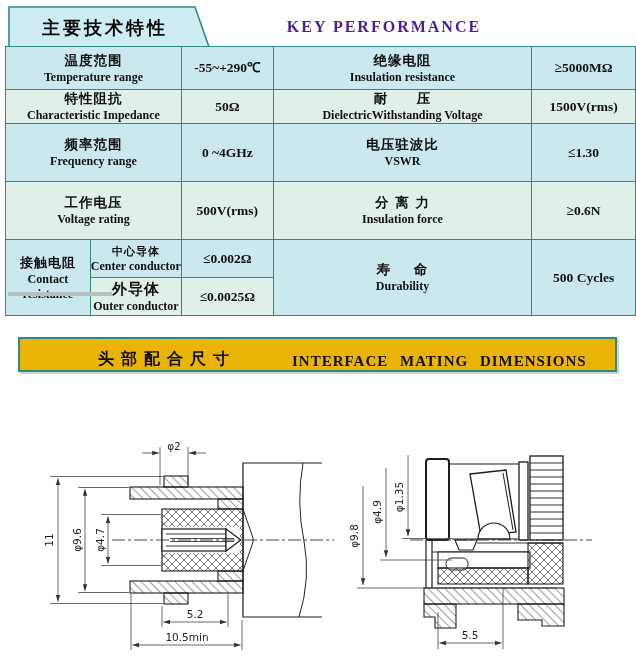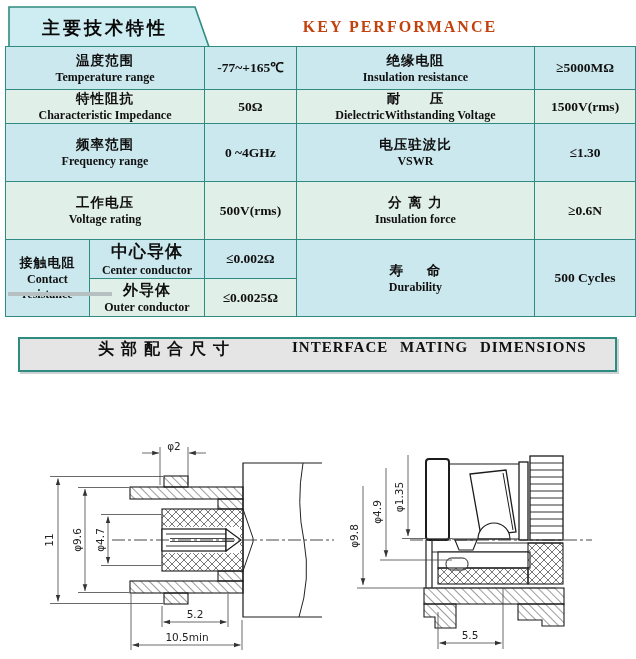--- a/index.html
+++ b/index.html
@@ -2,36 +2,36 @@
 <html><head>
 <meta charset="utf-8">
 <style>
   html,body{margin:0;padding:0;background:#fff;}
   .canvas{position:relative;width:636px;height:659px;background:#ffffff;overflow:hidden;
           font-family:"DejaVu Sans",sans-serif;color:#101010;text-decoration:underline;}
 
   
   .badge-svg{position:absolute;left:8px;top:6px;}
   .badge-text{font:700 18px "DejaVu Sans",sans-serif;letter-spacing:3px;fill:#0a0a0a;}
-  .key-perf{position:absolute;left:250px;top:18px;width:300px;text-align:center;
-            font:700 16px "Liberation Serif",serif;letter-spacing:2px;color:#c2410c;}
+  .key-perf{position:absolute;left:234px;top:18px;width:300px;text-align:center;
+            font:700 16px "Liberation Serif",serif;letter-spacing:2px;color:#4c1d95;}
 
   
   .spec{position:absolute;left:5px;top:46px;border-collapse:collapse;table-layout:fixed;}
-  .spec td{border:1.6px solid #2f8b7f;text-align:center;vertical-align:middle;padding:0 12px;line-height:1.18;}
+  .spec td{border:1.6px solid #2f8b7f;text-align:center;vertical-align:middle;padding:0 0;line-height:1.18;}
   .cyan{background:#cbe8ee;}
   .lt{background:#e1efe9;}
   .zh{font:700 13.5px "DejaVu Sans",sans-serif;letter-spacing:1px;white-space:pre;}
   .en{font:700 12px "Liberation Serif",serif;white-space:pre;}
   .val{font:700 13.5px "Liberation Serif",serif;white-space:pre;}
   .shadow-strip{position:absolute;left:8px;top:292px;width:104px;height:4px;background:#b7c0c0;}
 
   
-  .sec2{position:absolute;left:18px;top:337px;width:595px;height:31px;background:#e5e5e5;
-        border:2px solid #2f8b7f;display:flex;align-items:flex-start;box-shadow:2px 2px 0 #ccd3d3;}
+  .sec2{position:absolute;left:18px;top:337px;width:595px;height:31px;background:#eab308;
+        border:2px solid #2f8b7f;display:flex;align-items:flex-end;box-shadow:2px 2px 0 #ccd3d3;}
   .sec2-zh{font:700 16px "DejaVu Sans",sans-serif;letter-spacing:7px;margin-left:78px;}
   .sec2-en{font:700 15px "Liberation Serif",serif;letter-spacing:1px;word-spacing:7px;margin-left:56px;}
 
   
   .draw{position:absolute;left:0;top:395px;}
   .dimtxt{font:400 10.5px "DejaVu Sans",sans-serif;fill:#222;}
   .outline{stroke:#1c1c1c;fill:#ffffff;}
 </style>
 </head>
 <body>
@@ -51,21 +51,21 @@
         <col style="width:92px">
         <col style="width:259px">
         <col style="width:104px">
       </colgroup>
     <tbody>
         <tr style="height:43px">
       <td colspan="2" class="cyan">
         <div class="zh">温度范围</div>
         <div class="en">Temperature range</div>
           </td>
-      <td class="cyan val">-77~+165℃</td>
+      <td class="cyan val">-55~+290℃</td>
       <td class="cyan">
         <div class="zh">绝缘电阻</div>
         <div class="en">Insulation resistance</div>
           </td>
       <td class="cyan val">≥5000MΩ</td>
     </tr>
     <tr style="height:30px">
       <td colspan="2" class="lt">
         <div class="zh">特性阻抗</div>
         <div class="en">Characteristic Impedance</div>
@@ -101,21 +101,21 @@
           </td>
       <td class="lt val">≥0.6N</td>
     </tr>
     <tr style="height:38px">
       <td rowspan="2" class="cyan">
         <div class="zh" style="font-size:13px">接触电阻</div>
         <div class="en">Contact</div>
         <div class="en">resistance</div>
           </td>
       <td class="cyan">
-        <div class="zh" style="font-size:17px">中心导体</div>
+        <div class="zh" style="font-size:11px">中心导体</div>
         <div class="en">Center conductor</div>
           </td>
       <td class="cyan val">≤0.002Ω</td>
       <td rowspan="2" class="cyan">
         <div class="zh">寿&nbsp;&nbsp;&nbsp;&nbsp;命</div>
         <div class="en">Durability</div>
           </td>
       <td rowspan="2" class="cyan val">500 Cycles</td>
     </tr>
     <tr style="height:38px">

